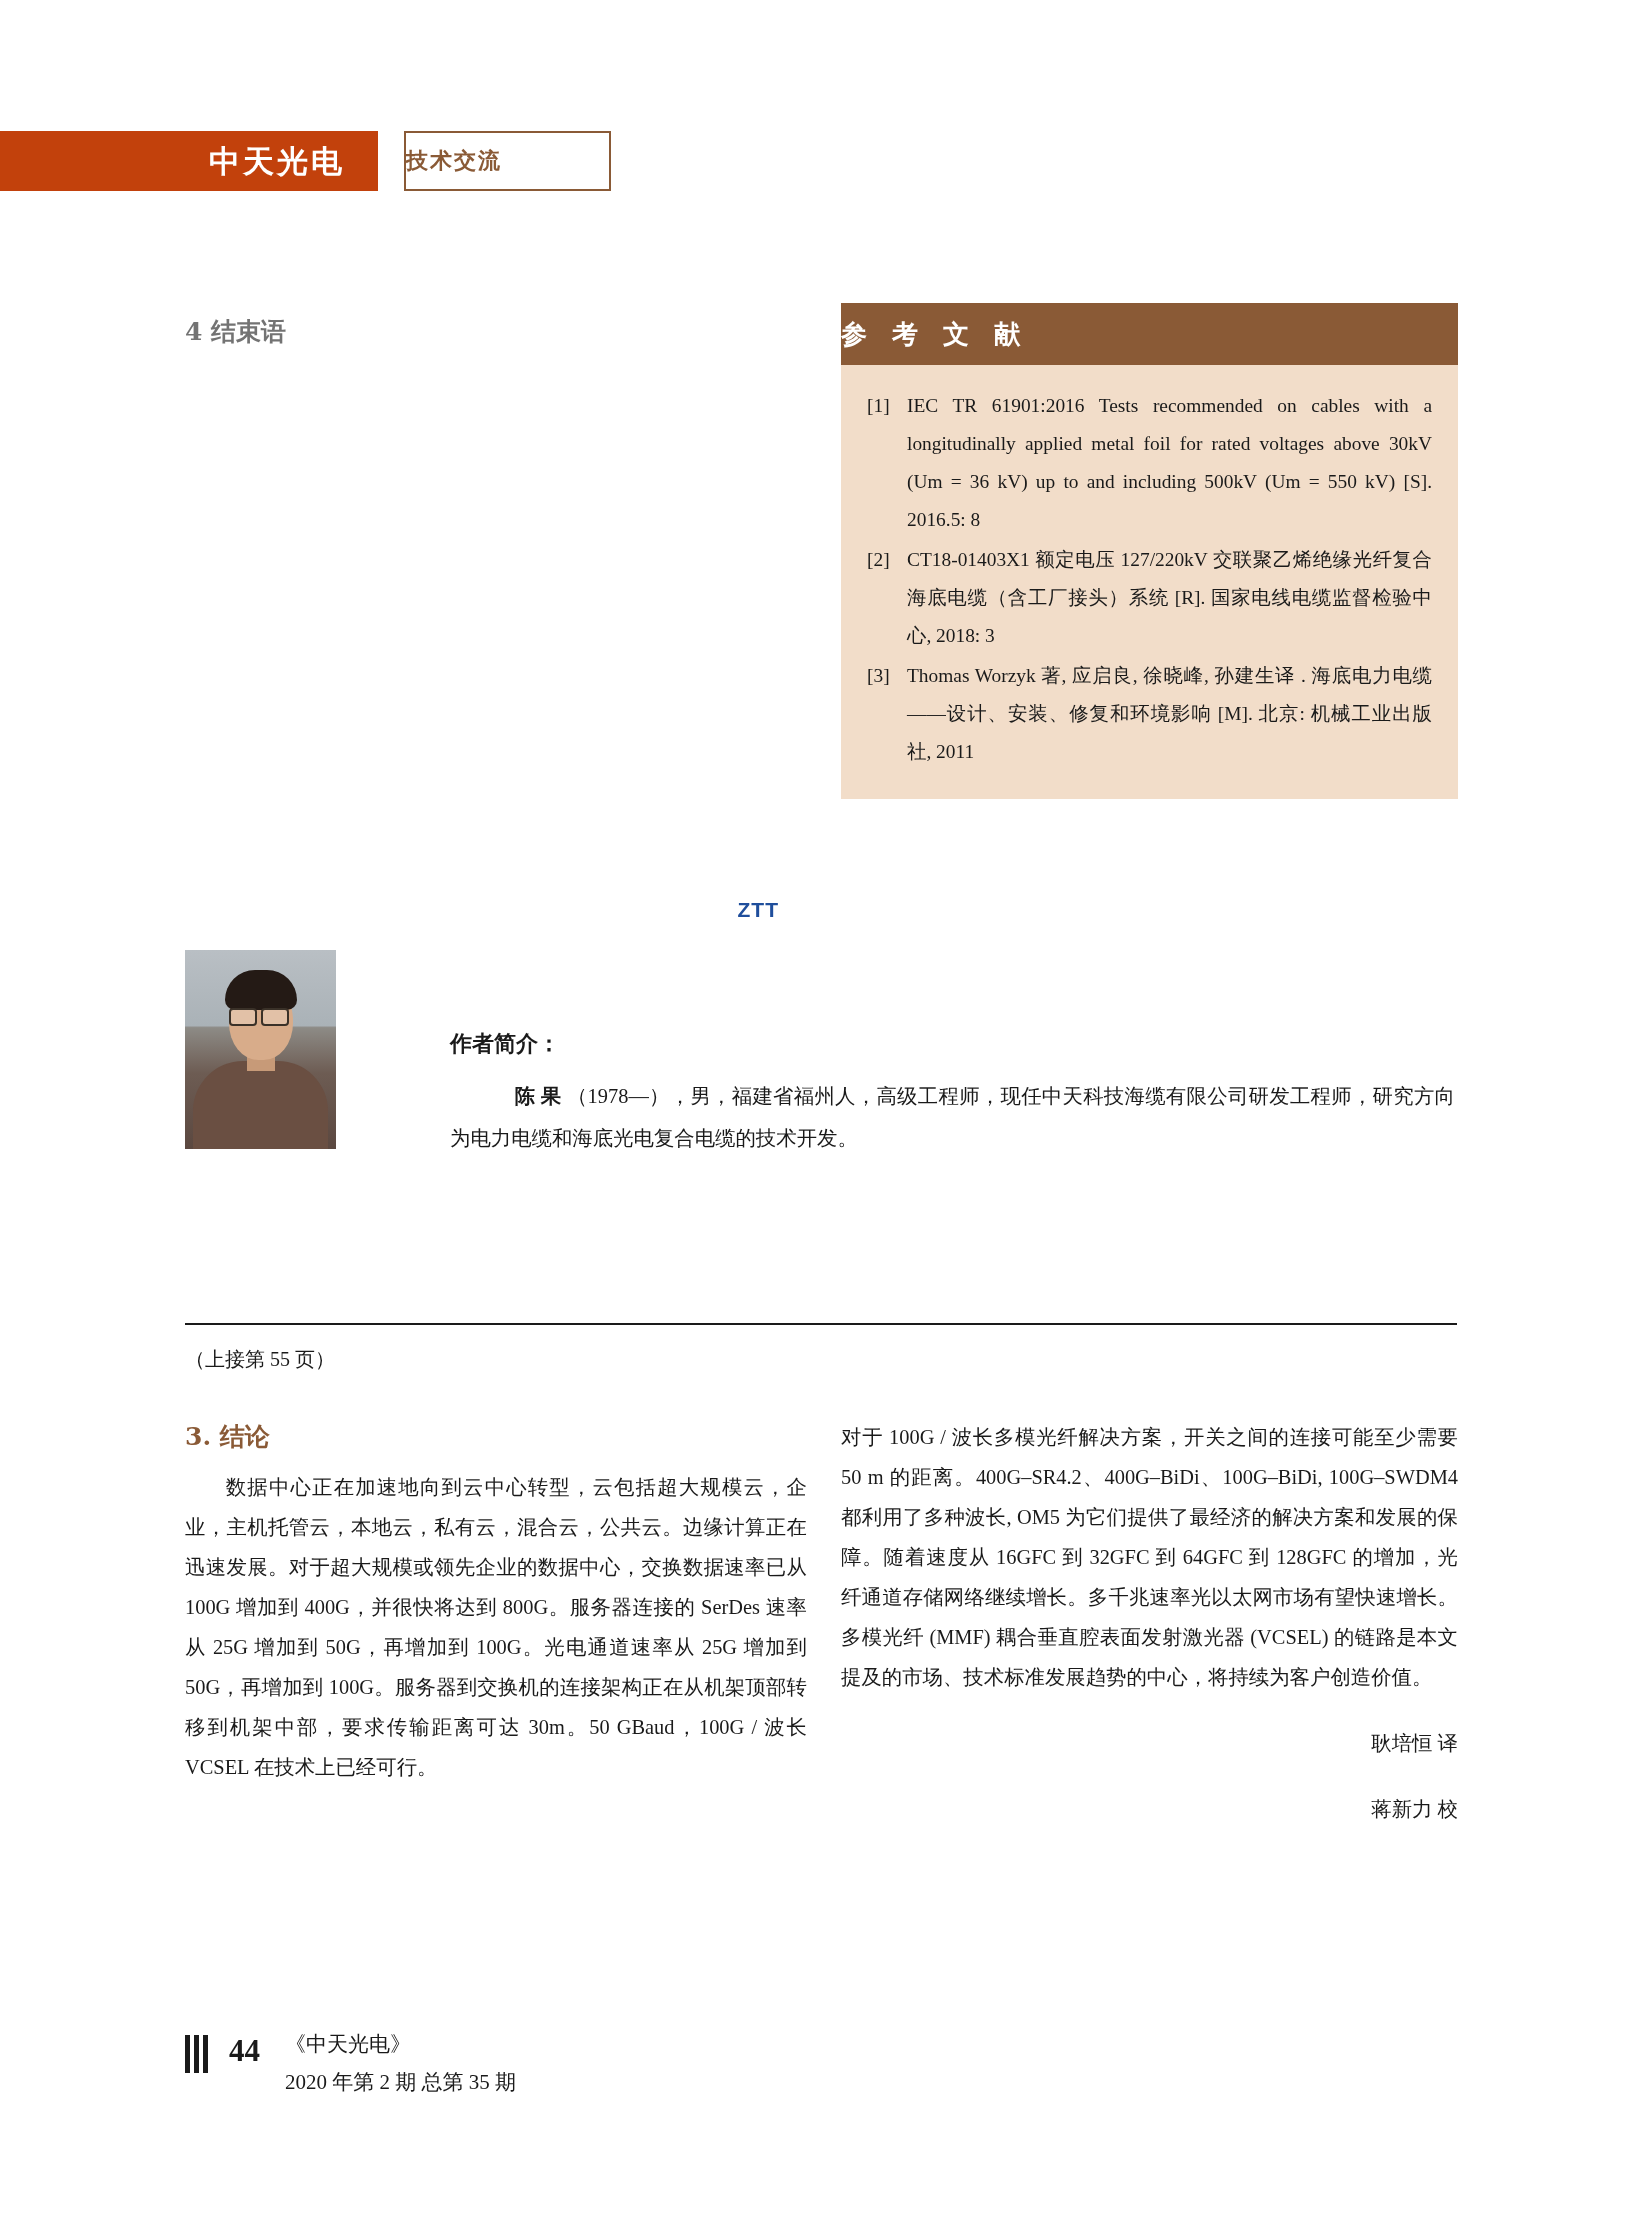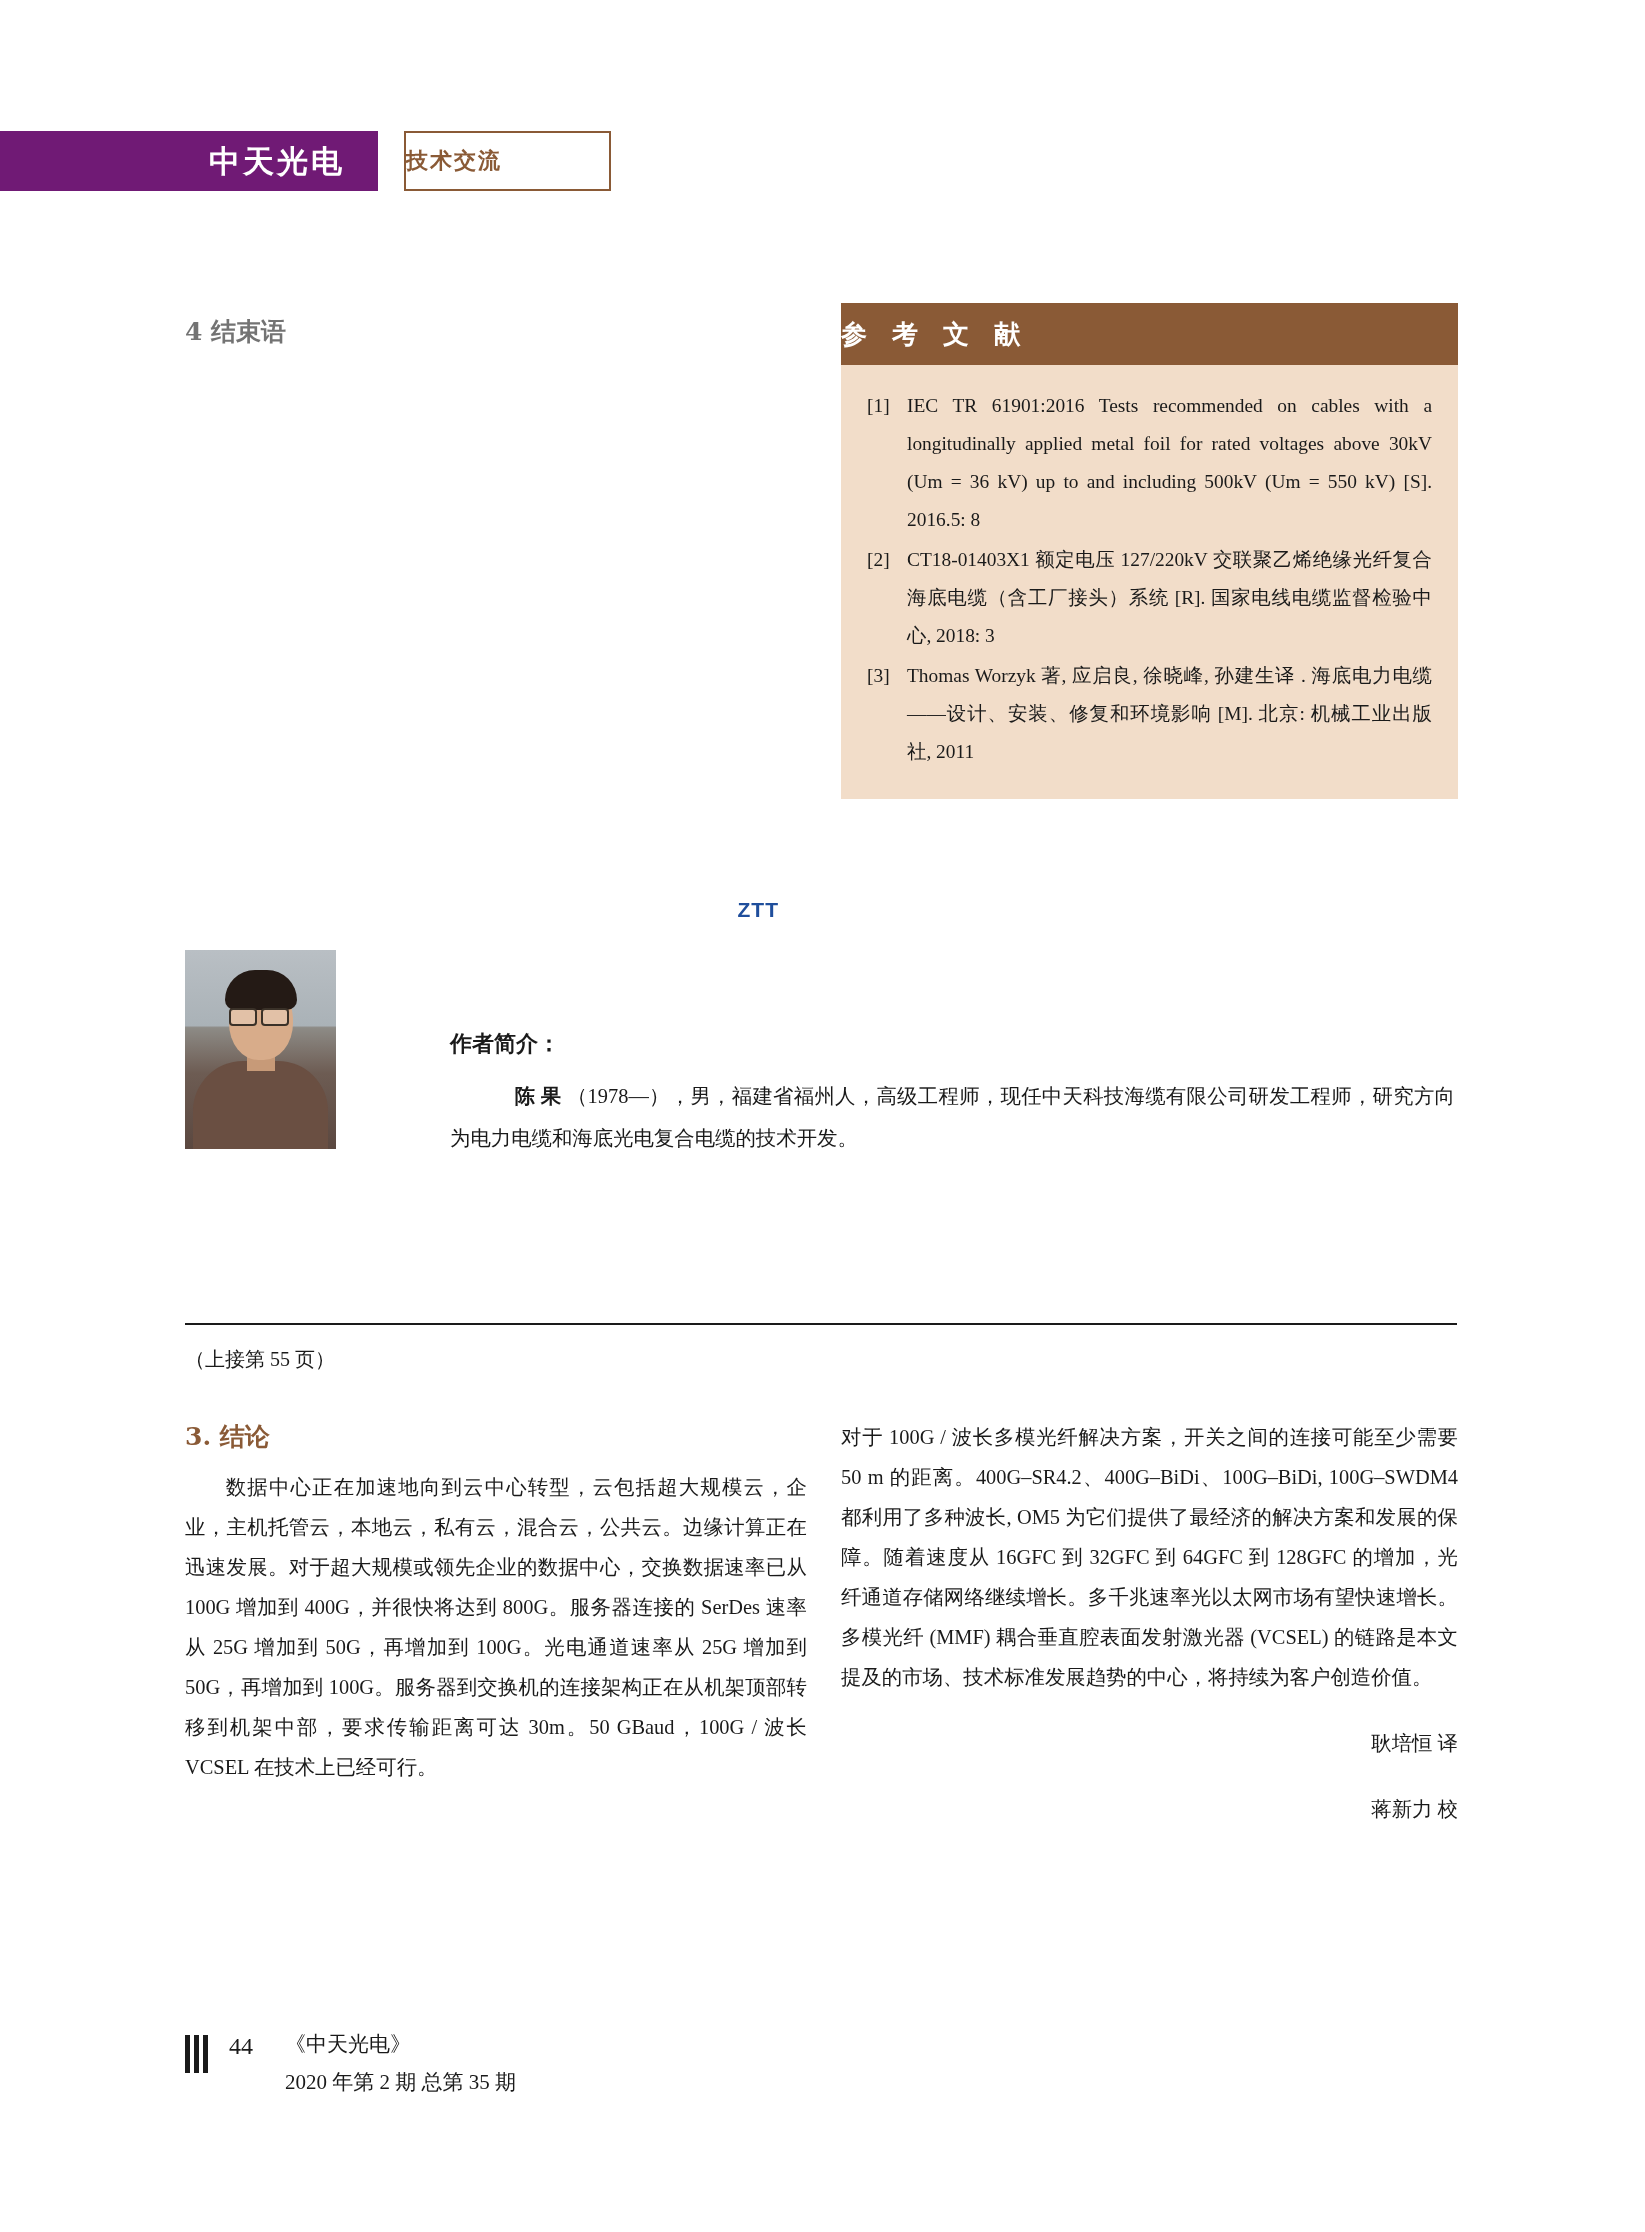--- a/index.html
+++ b/index.html
@@ -23,21 +23,21 @@
     top: 131px;
     width: 100%;
     height: 60px;
   }
   .header-bar {
     position: absolute;
     left: 0;
     top: 0;
     width: 378px;
     height: 60px;
-    background: #701a75;
+    background: #c2410c;
   }
   .header-logo {
     position: absolute;
     left: 209px;
     top: 10px;
     width: 169px;
     height: 40px;
     color: #ffffff;
     font-size: 31px;
     font-weight: bold;
@@ -282,22 +282,22 @@
     height: 38px;
     background: #1a1a1a;
   }
   .footer-bars i:nth-child(1) { left: 0; }
   .footer-bars i:nth-child(2) { left: 9px; }
   .footer-bars i:nth-child(3) { left: 18px; }
   .footer-page {
     position: absolute;
     left: 44px;
     top: 8px;
-    font-size: 24px;
-    font-weight: normal;
+    font-size: 31px;
+    font-weight: bold;
     font-family: "Liberation Serif", serif;
   }
   .footer-info {
     position: absolute;
     left: 100px;
     top: 0px;
     font-size: 21px;
     line-height: 38px;
   }
 </style>

